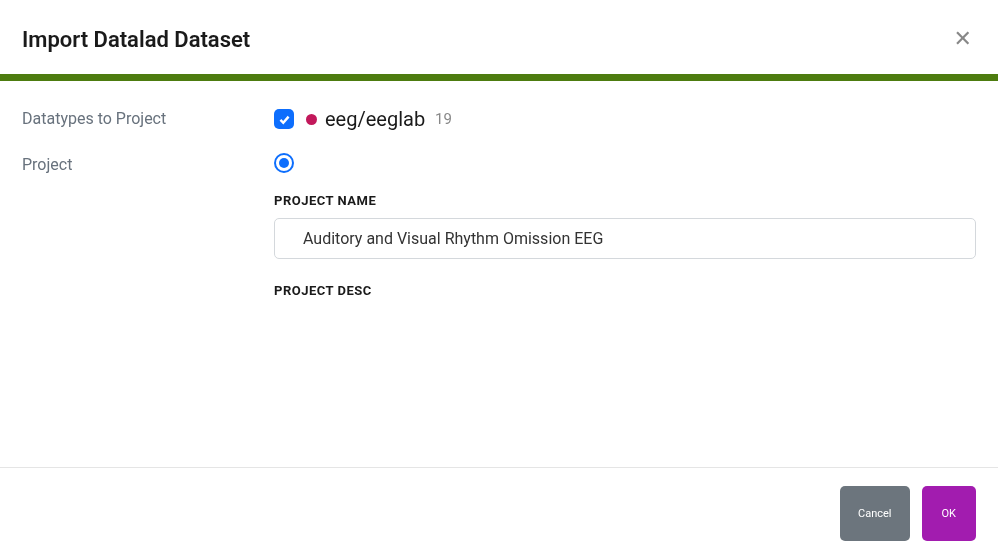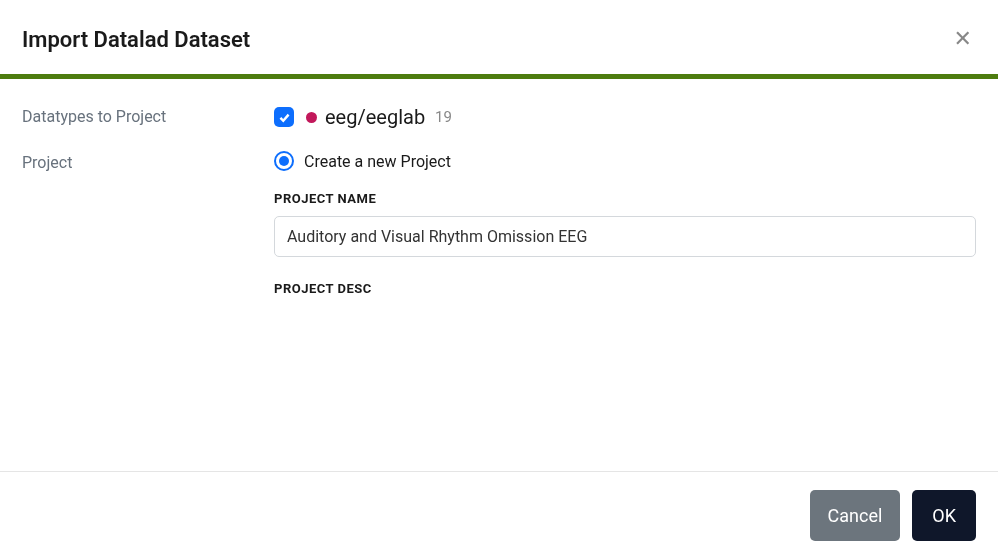--- a/index.html
+++ b/index.html
@@ -16,21 +16,21 @@
     width: 998px;
     height: 559px;
     display: flex;
     flex-direction: column;
   }
   .modal-header {
     display: flex;
     justify-content: space-between;
     align-items: center;
     padding: 24px 22px 20px 22px;
-    border-bottom: 5px solid #4d7c0f;
+    border-bottom: 7px solid #4d7c0f;
   }
   .modal-title {
     font-size: 22px;
     font-weight: 600;
     color: #1a1a1a;
   }
   .close-btn {
     font-size: 22px;
     color: #888;
     cursor: pointer;
@@ -138,53 +138,53 @@
     font-weight: 700;
     letter-spacing: 0.5px;
     color: #1a1a1a;
     margin-bottom: 10px;
     display: block;
   }
   .text-input, .textarea-input {
     width: 100%;
     border: 1px solid #d4d8dc;
     border-radius: 5px;
-    padding: 10px 12px;
+    padding: 10px 28px;
     font-size: 16px;
     font-family: inherit;
     color: #333;
     background: #fff;
   }
   .textarea-input {
     height: 92px;
     resize: vertical;
   }
   .modal-footer {
     border-top: 1px solid #e5e5e5;
     padding: 18px 22px;
     display: flex;
     justify-content: flex-end;
     gap: 12px;
   }
   .btn {
     border: none;
     border-radius: 5px;
     padding: 10px 18px;
-    font-size: 18px;
+    font-size: 11px;
     cursor: pointer;
     font-family: inherit;
   }
   .btn-cancel {
     background: #6c757d;
     color: #fff;
   }
   .btn-ok {
-    background: #0f172a;
+    background: #a21caf;
     color: #fff;
-    padding: 15px 20px;
+    padding: 21px 20px;
   }
 </style>
 </head>
 <body>
 
 <div class="modal">
 
   <div class="modal-header">
     <h2 class="modal-title">Import Datalad Dataset</h2>
     <div class="close-btn">✕</div>
@@ -210,21 +210,20 @@
 
     <div class="form-row">
       <div class="form-label-col">Project</div>
       <div class="form-control-col">
 
         <div class="radio-group">
           <label class="radio-item">
             <span class="radio-outer selected">
                 <span class="radio-inner"></span>
               </span>
-            <span class="radio-label">Create a new Project</span>
           </label>
         </div>
 
         <div class="field-group">
           <label class="field-label">Project Name</label>
           <input type="text" class="text-input" value="Auditory and Visual Rhythm Omission EEG" style="">
         </div>
 
         <div class="field-group">
           <label class="field-label">Project Desc</label>

